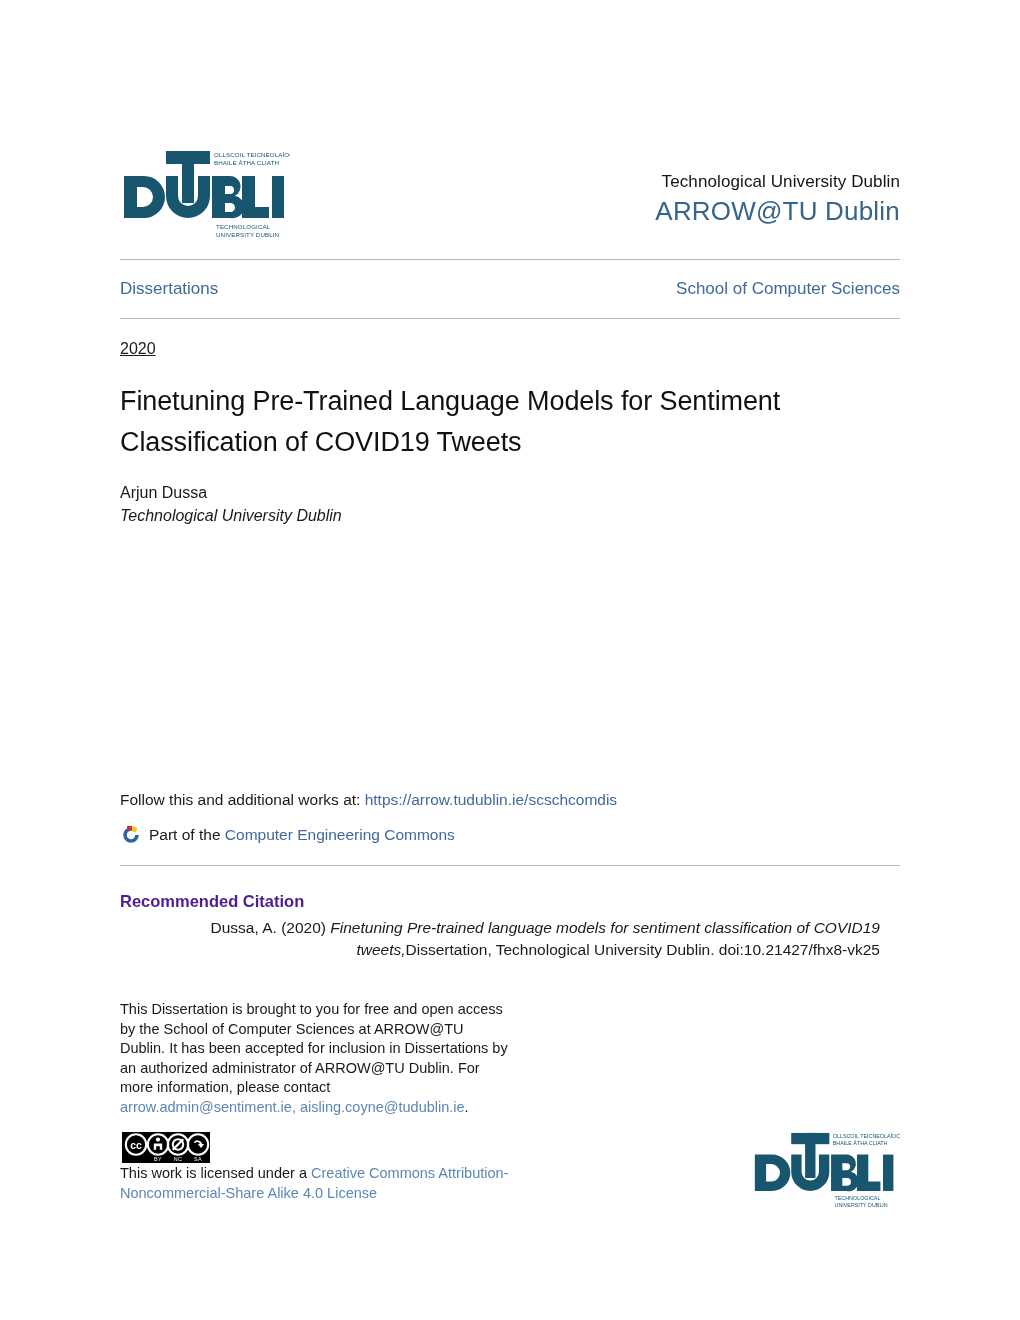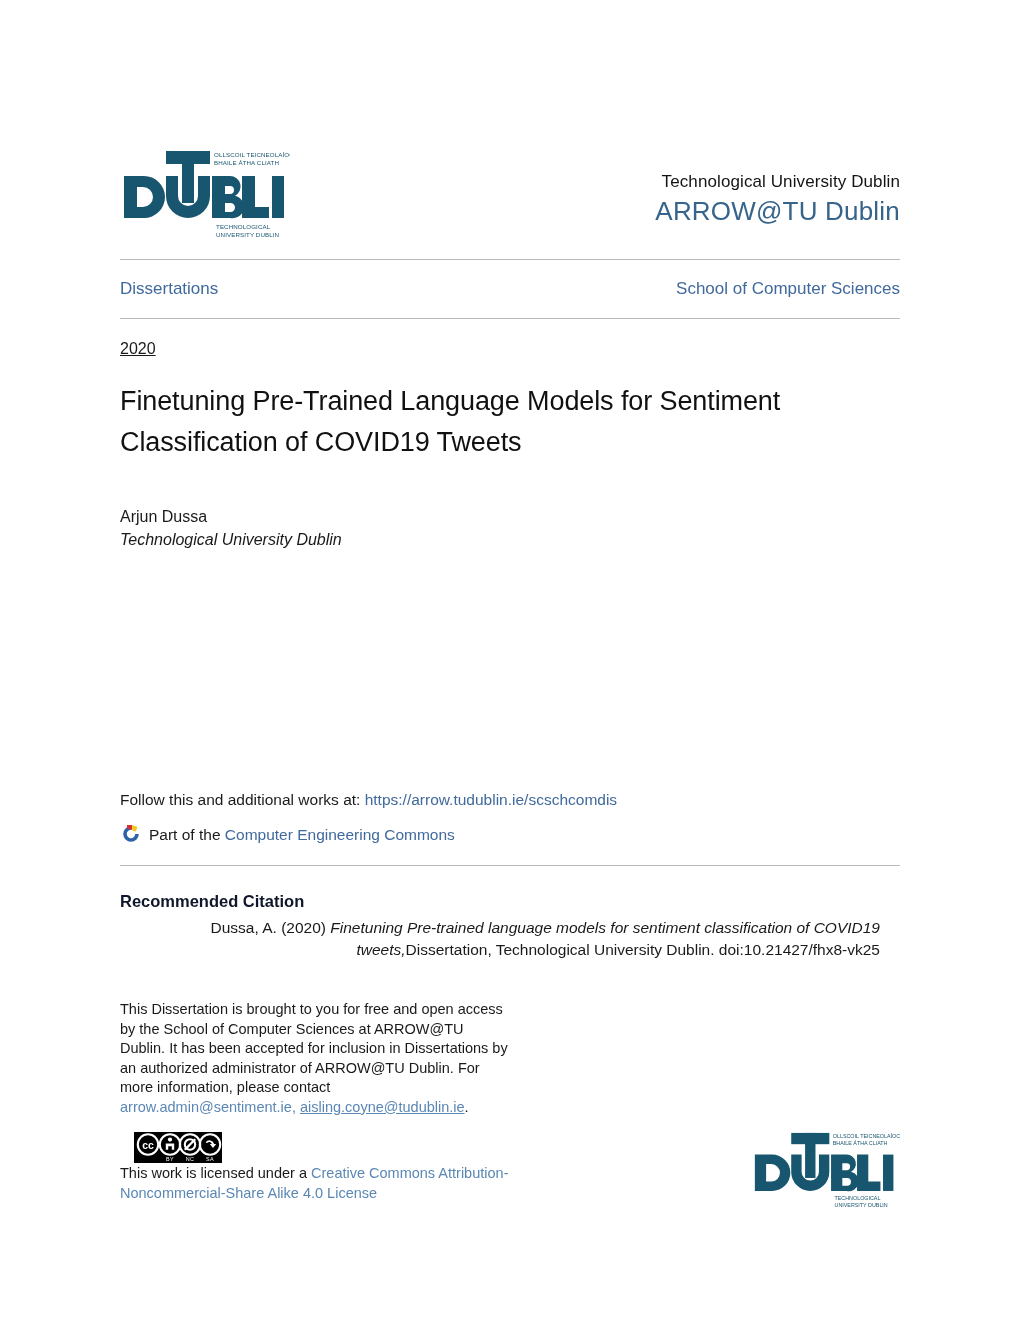--- a/index.html
+++ b/index.html
@@ -118,21 +118,20 @@
     margin: 0;
     letter-spacing: -0.1px;
   }
   .author {
     position: absolute;
     left: 0;
     top: 481px;
     font-size: 16px;
     line-height: 23px;
     color: #1a1a1a;
-    margin-top: 24px;
   }
   .author .affil {
     font-style: italic;
     display: block;
   }
 
   
   .follow {
     position: absolute;
     left: 0;
@@ -142,39 +141,40 @@
     line-height: 24px;
     color: #1a1a1a;
   }
   .follow a {
     color: #40699c;
     text-decoration: none;
   }
   .follow-line2 {
     margin-top: 11px;
     display: flex;
+    align-items: center;
   }
   .dc-icon {
     width: 22px;
     height: 22px;
     margin-right: 7px;
     flex: 0 0 22px;
   }
 
   
   .citation {
     position: absolute;
     left: 0;
     top: 889px;
     width: 760px;
   }
   .citation-heading {
     font-size: 16.5px;
     font-weight: bold;
-    color: #0f172a;
+    color: #4c1d95;
     line-height: 24px;
     margin-bottom: 4px;
   }
   .citation-body {
     font-size: 15.5px;
     line-height: 22px;
     color: #1a1a1a;
     text-align: right;
   }
   .citation-body i { font-style: italic; }
@@ -186,26 +186,26 @@
     top: 1000px;
     width: 390px;
     font-size: 14.5px;
     line-height: 19.5px;
     color: #1a1a1a;
   }
   .footnote a {
     color: #5b87b5;
     text-decoration: none;
   }
-  .footnote a.underline { text-decoration: underline; }
+  .footnote a.underline { }
 
   
   .cc-badge {
     position: absolute;
-    left: 14px;
+    left: 2px;
     top: 1132px;
     width: 88px;
     height: 31px;
   }
   .licence {
     position: absolute;
     left: 0;
     top: 1164px;
     width: 420px;
     font-size: 14.5px;

